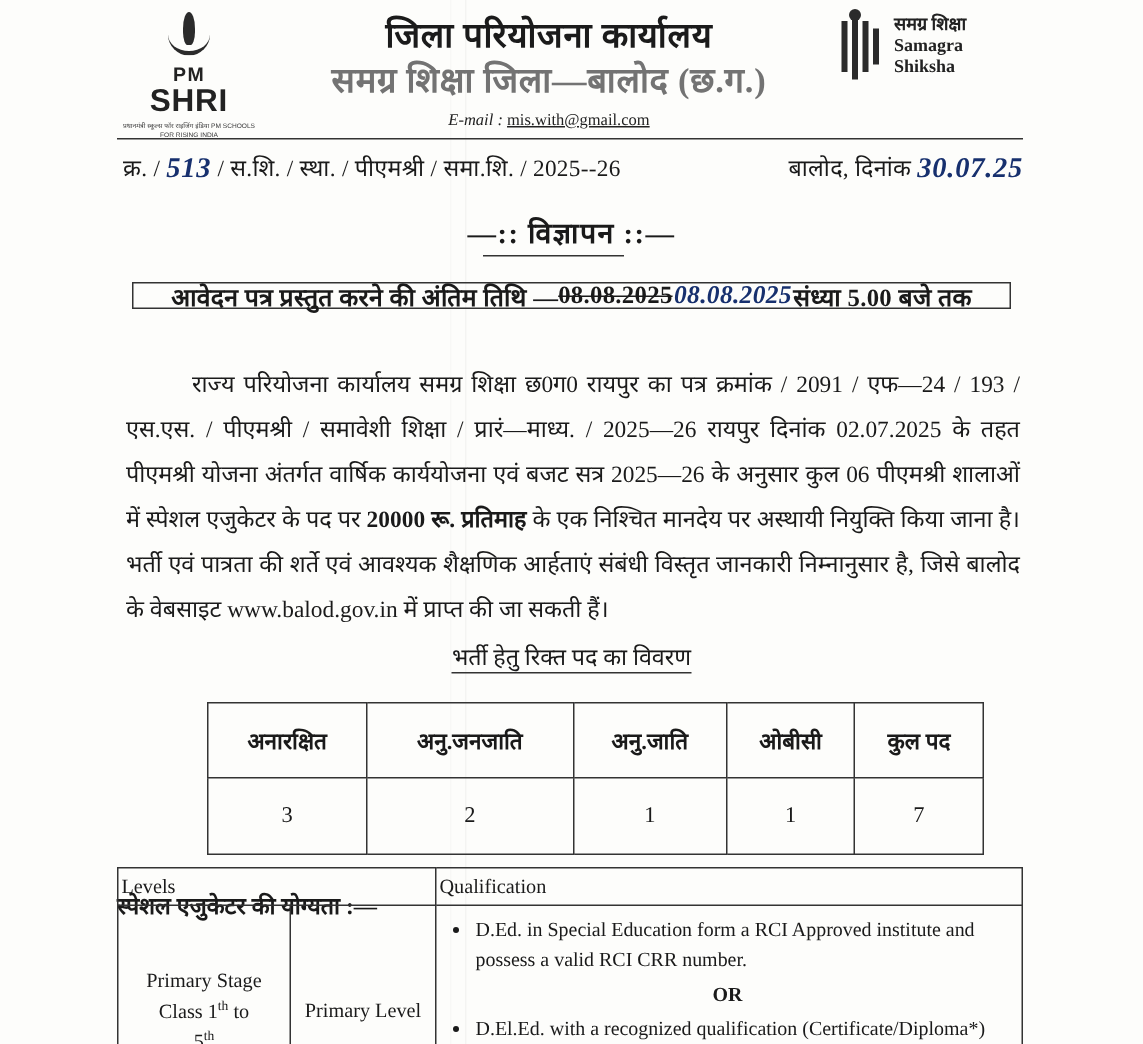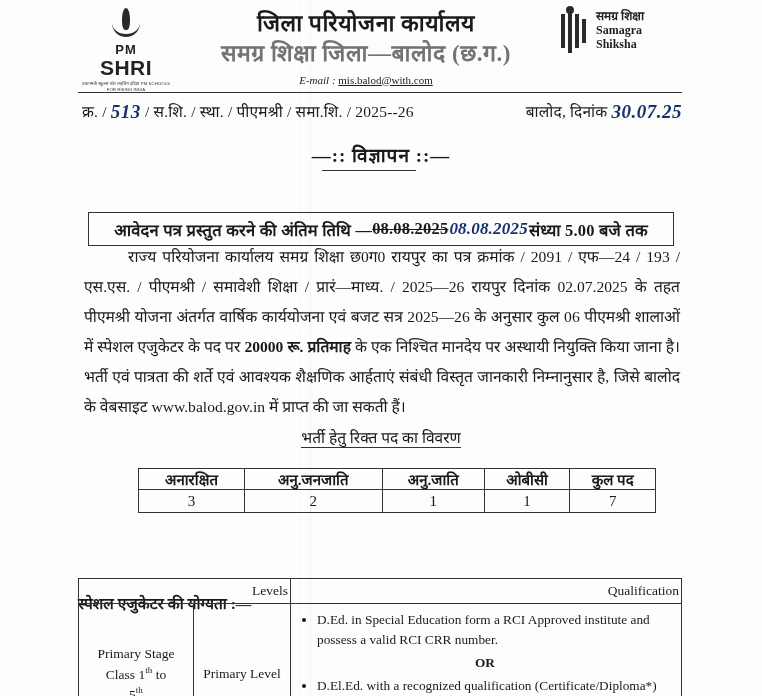--- a/index.html
+++ b/index.html
@@ -209,23 +209,23 @@
     left: 322px;
     top: 170px;
     width: 94px;
     border-top: 1.5px solid #333;
   }
 
   
   .lastdate-box {
     position: absolute;
     left: 88px;
-    top: 212px;
+    top: 188px;
     width: 586px;
-    height: 34px;
+    height: 18px;
     border: 1.2px solid #333;
     display: flex;
     align-items: center;
     justify-content: center;
     font-size: 16.5px;
     font-weight: bold;
     letter-spacing: 0.2px;
     box-sizing: border-box;
   }
   .lastdate-box .hd {
@@ -273,21 +273,21 @@
     left: 138px;
     top: 468px;
     width: 518px;
     border-collapse: collapse;
     font-size: 15px;
   }
   table.vac td, table.vac th {
     border: 1.1px solid #333;
     text-align: center;
     font-weight: normal;
-    padding: 0 2px;
+    padding: 14px 2px;
   }
   table.vac th { font-weight: bold; font-size: 15px; }
   table.vac td { font-size: 15px; height: 22px; }
 
   
   .qual-head {
     position: absolute;
     left: 78px;
     top: 548px;
     font-size: 15.5px;
@@ -305,21 +305,21 @@
     font-family: "Liberation Serif", serif;
   }
   table.qual th, table.qual td {
     border: 1.1px solid #333;
     vertical-align: middle;
   }
   table.qual th {
     font-size: 13.5px;
     font-weight: normal;
     padding: 4px 2px;
-    text-align: right;
+    text-align: left;
   }
   .col-stage { width: 106px; text-align: center; font-size: 13.5px; line-height: 1.45; padding: 4px 4px; }
   .col-level { width: 88px; text-align: center; font-size: 13.5px; padding: 4px 4px; }
   .col-qual  { padding: 6px 10px 6px 8px; font-size: 13.3px; line-height: 1.5; }
   .col-qual ul { margin: 0; padding-left: 18px; }
   .col-qual li { margin: 0 0 3px 0; }
   .or-line { text-align: center; font-weight: bold; margin: 2px 0 3px 0; font-size: 13.3px; }
   sup { font-size: 9px; vertical-align: super; }
 </style>
 </head>
@@ -338,21 +338,21 @@
       <div class="shri-text">SHRI</div>
       <div class="logo-sub">प्रधानमंत्री स्कूल्स फॉर राइजिंग इंडिया
 PM SCHOOLS FOR RISING INDIA</div>
     </div>
 
     <div class="title-block">
       <div class="title-line1">जिला परियोजना कार्यालय</div>
       <div class="title-line2">समग्र शिक्षा जिला—बालोद (छ.ग.)</div>
       <div class="email-line">
         <span class="lbl">E-mail :</span>
-        <span class="addr">mis.balod@with.com</span>
+        <span class="addr">mis.with@gmail.com</span>
       </div>
     </div>
 
     <div class="logo-right">
       <div class="ss-mark">
         <div class="dot"></div>
         <div class="bar b1"></div>
         <div class="bar b2"></div>
         <div class="bar b3"></div>
         <div class="bar b4"></div>

